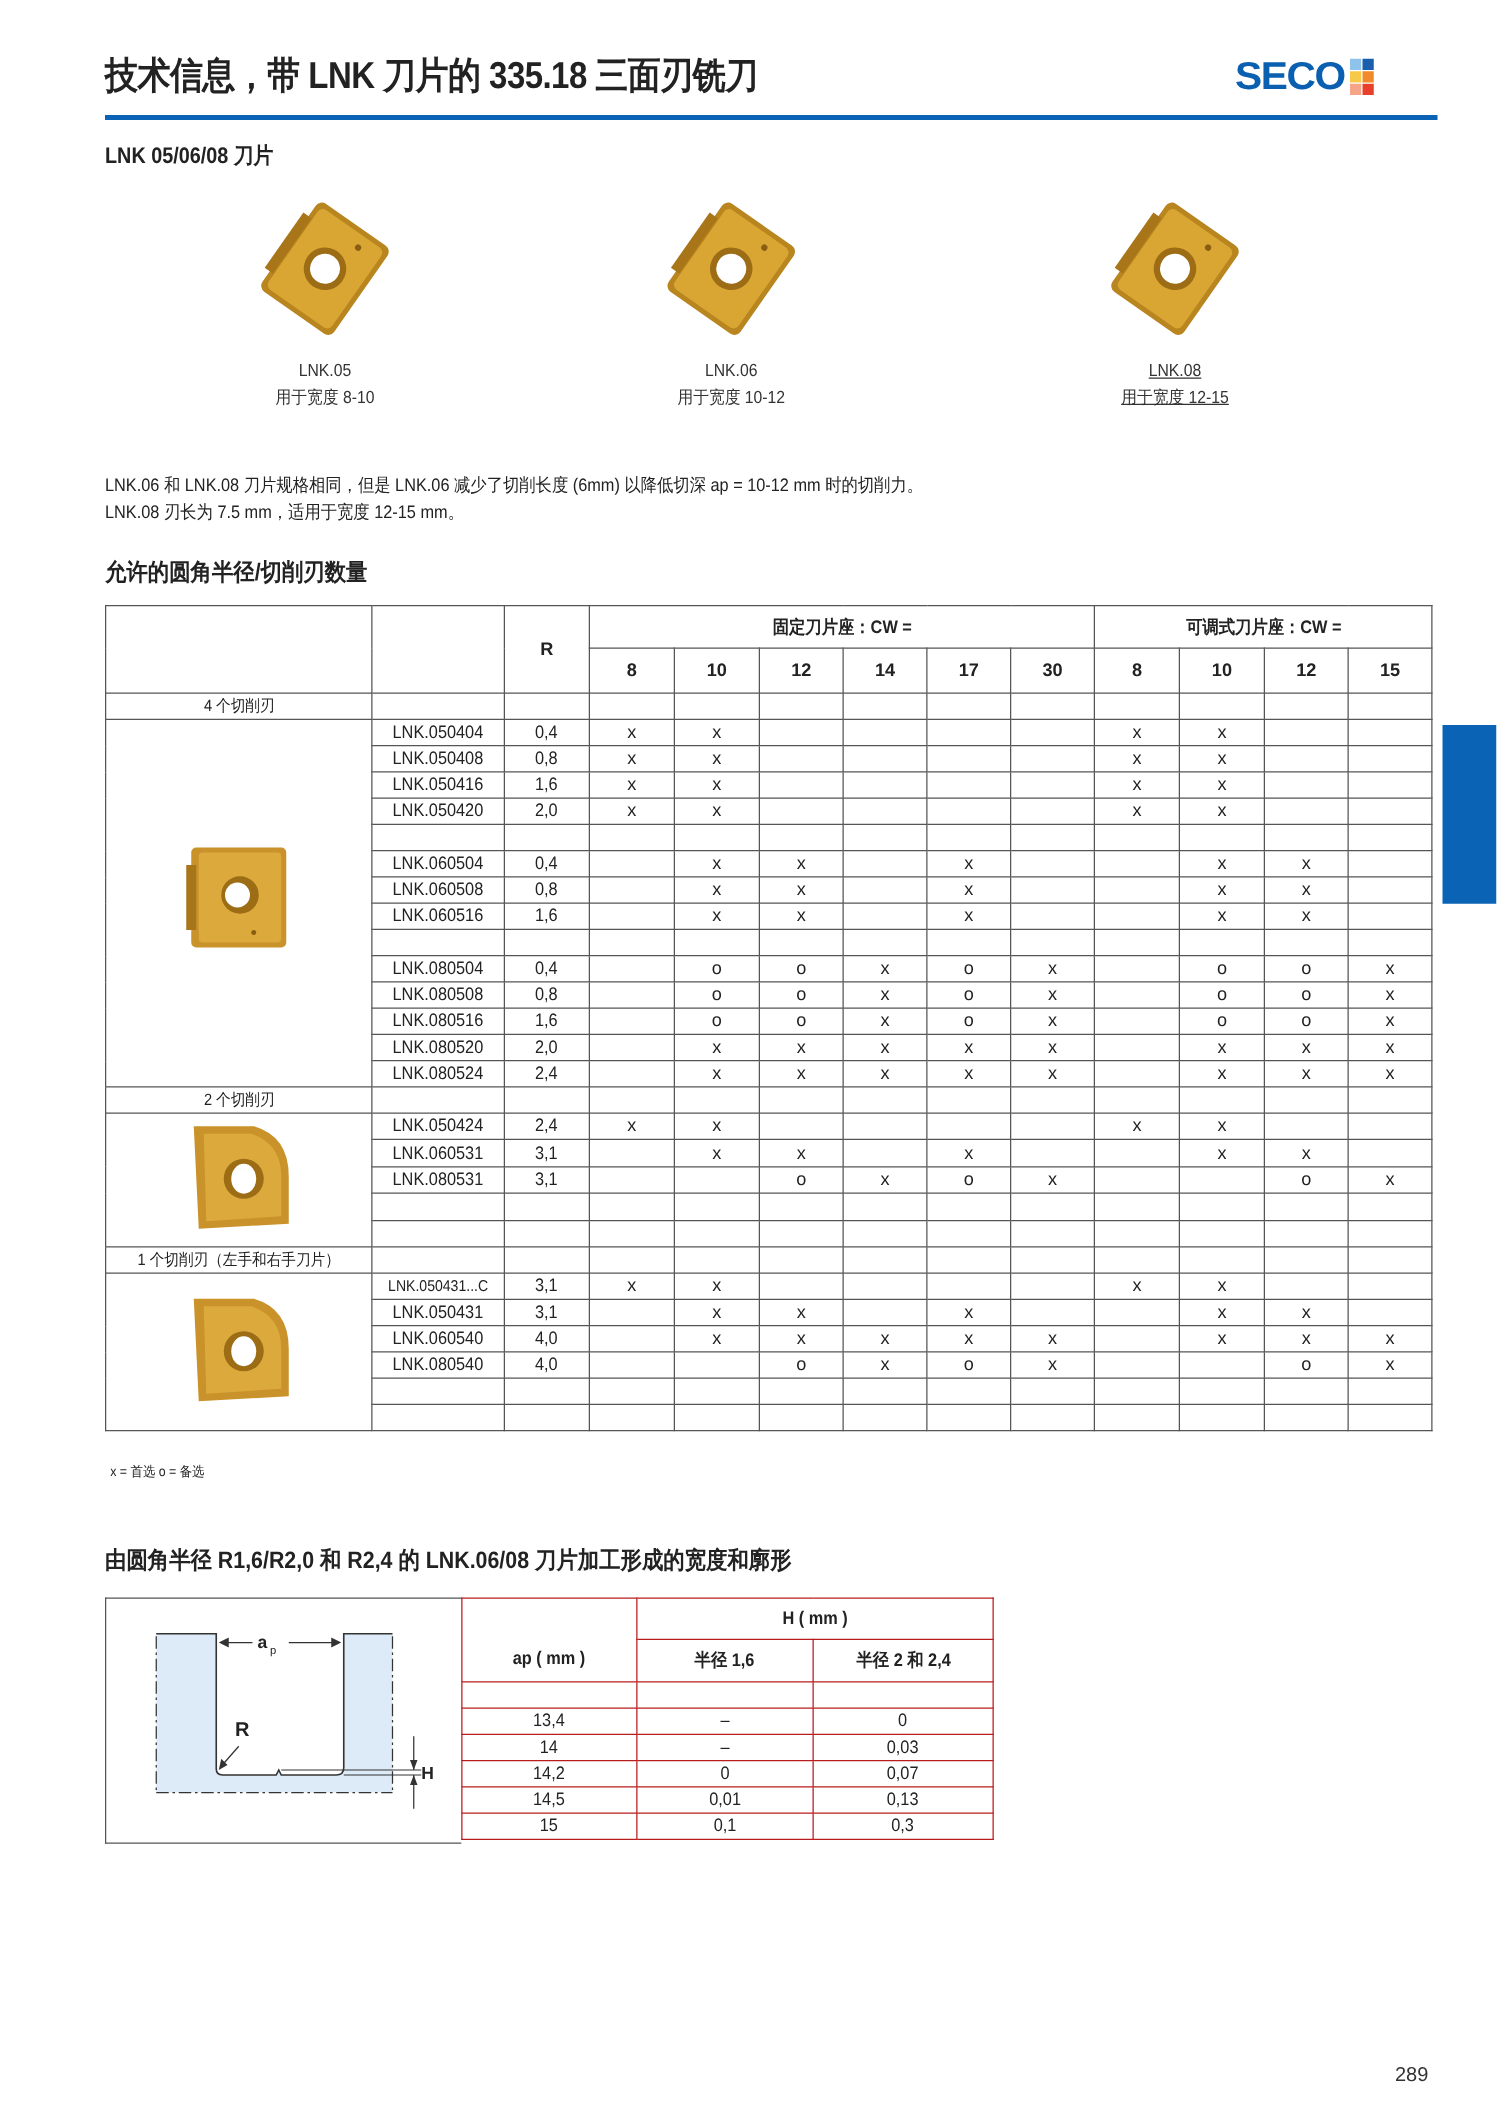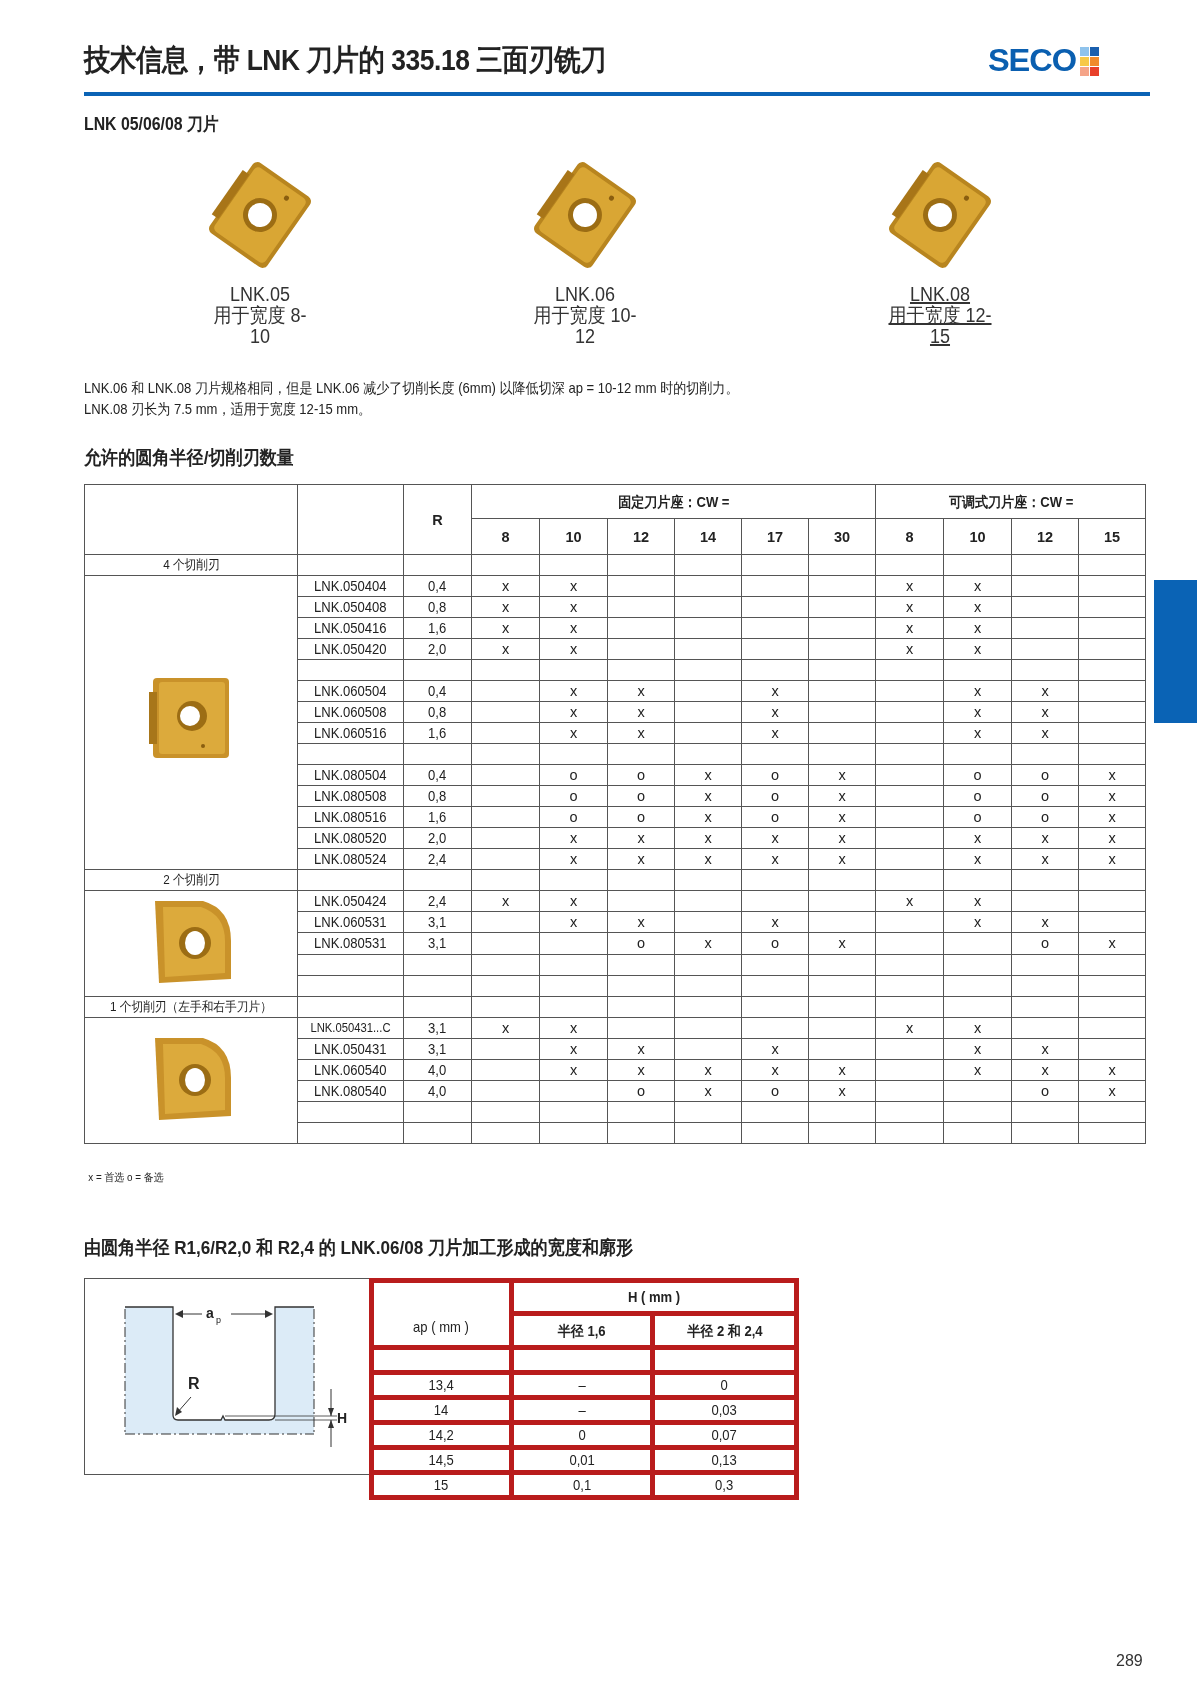--- a/index.html
+++ b/index.html
@@ -4,35 +4,35 @@
 <style>
   html,body{margin:0;padding:0;background:#fff;}
   body{width:1200px;height:1697px;position:relative;font-family:"Liberation Sans","DejaVu Sans",sans-serif;color:#222;overflow:hidden;}
   .abs{position:absolute;}
   .title{left:84px;top:40px;font-size:30px;font-weight:bold;letter-spacing:-0.5px;color:#222;transform:scaleX(0.88);transform-origin:left center;white-space:nowrap;}
   .logo{left:990px;top:44px;height:34px;display:flex;align-items:center;}
   .logo-text{font-size:31px;font-weight:bold;font-style:normal;color:#0a5fb0;letter-spacing:-1px;font-family:"Liberation Sans",sans-serif;transform:scaleX(1.05);}
   .logo-squares{display:grid;grid-template-columns:9px 9px;grid-template-rows:9px 9px 9px;gap:1px;margin-left:6px;}
   .topline{left:84px;top:92px;width:1066px;height:4px;background:#0a63b5;}
   .sub{left:84px;top:112px;font-size:18px;font-weight:bold;transform:scaleX(0.88);transform-origin:left center;white-space:nowrap;}
-  .insert-fig{text-align:center;font-size:20px;color:#333;line-height:21px;}
+  .insert-fig{text-align:center;font-size:14px;color:#333;line-height:21px;}
   .insert-fig .cap{transform:scaleX(0.9);}
   .note{left:84px;font-size:14.5px;color:#222;transform:scaleX(0.9);transform-origin:left center;white-space:nowrap;}
   .sectitle{left:84px;font-size:19px;font-weight:bold;transform:scaleX(0.9);transform-origin:left center;white-space:nowrap;}
   table.main{position:absolute;left:84px;top:484px;border-collapse:collapse;table-layout:fixed;width:1061px;}
   table.main td,table.main th{border:1px solid #555;padding:0;text-align:center;font-size:14.5px;font-weight:normal;color:#222;height:20px;line-height:20px;overflow:hidden;white-space:nowrap;}
   table.main th{font-weight:bold;}
   table.main .hdr1{height:34px;}
   table.main .hdr2{height:36px;}
   table.main .grp td{height:19px;font-size:13px;text-decoration:underline;}
   .code{transform:scaleX(0.9);display:inline-block;}
   .side-tab{left:1154px;top:580px;width:43px;height:143px;background:#0a63b5;}
   .legend{left:84px;top:1170px;font-size:11px;}
   table.ht{position:absolute;left:369px;top:1278px;border-collapse:collapse;table-layout:fixed;width:425px;}
-  table.ht td{border:5px solid #b91c1c;text-align:center;font-size:14.5px;height:20px;line-height:20px;padding:0;white-space:nowrap;}
+  table.ht td{border:1px solid #b91c1c;text-align:center;font-size:14.5px;height:20px;line-height:20px;padding:0;white-space:nowrap;}
   .diag-box{left:84px;top:1278px;width:285px;height:197px;border:1px solid #555;border-right:none;box-sizing:border-box;}
   .pagenum{left:1116px;top:1652px;font-size:16px;color:#333;text-align:right;}
   .cond{display:inline-block;transform:scaleX(0.9);}
 </style>
 </head>
 <body>
 
 <div class="abs title">技术信息，带 LNK 刀片的 335.18 三面刃铣刀</div>
 <div class="abs logo">
   <span class="logo-text">SECO</span>
@@ -576,21 +576,21 @@
 </div>
 
 <table class="ht">
   <colgroup>
       <col style="width:140px">
       <col style="width:141px">
       <col style="width:144px">
     </colgroup>
   <tbody>
       <tr style="height:33px">
-    <td rowspan="2" style="font-weight:normal;vertical-align:bottom;padding-bottom:8px"><span class="cond">ap ( mm )</span></td>
+    <td rowspan="2" style="font-weight:bold;vertical-align:bottom;padding-bottom:8px"><span class="cond">ap ( mm )</span></td>
     <td colspan="2" style="font-weight:bold"><span class="cond">H ( mm )</span></td>
   </tr>
   <tr style="height:34px">
     <td style="font-weight:bold"><span class="cond">半径 1,6</span></td>
     <td style="font-weight:bold"><span class="cond">半径 2 和 2,4</span></td>
   </tr>
   <tr>
         <td style="height:20px"></td>
         <td></td>
         <td></td>

